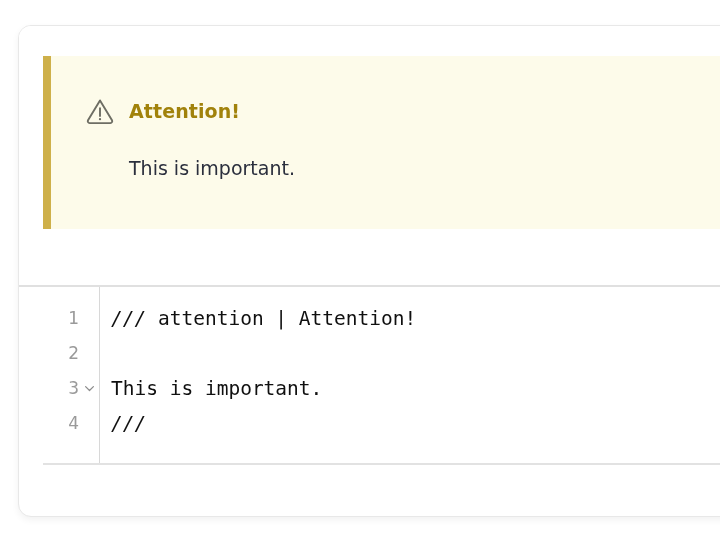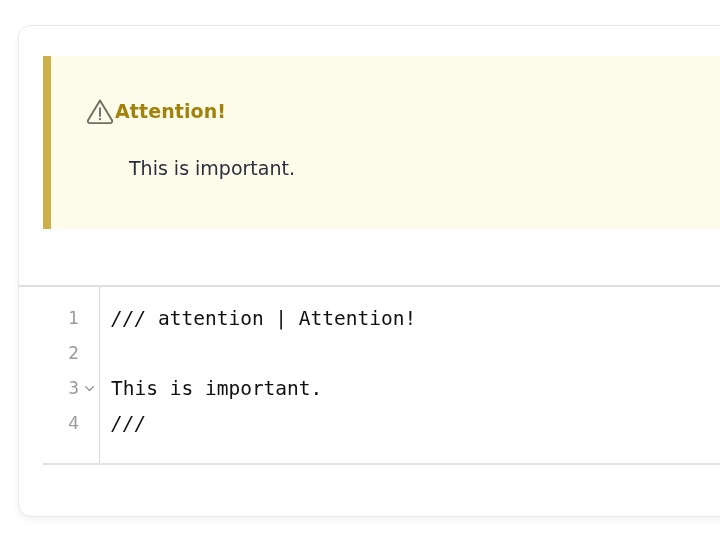--- a/index.html
+++ b/index.html
@@ -54,20 +54,21 @@
     border-left: 8px solid #ceb04a;
     display: block;
   }
 
   .admon-title-row {
     position: absolute;
     left: 34px;
     top: 40px;
     display: flex;
     align-items: center;
+    gap: 14px;
   }
 
   .warn-icon {
     width: 30px;
     height: 30px;
     display: block;
     flex: 0 0 auto;
   }
 
   .admon-title {

